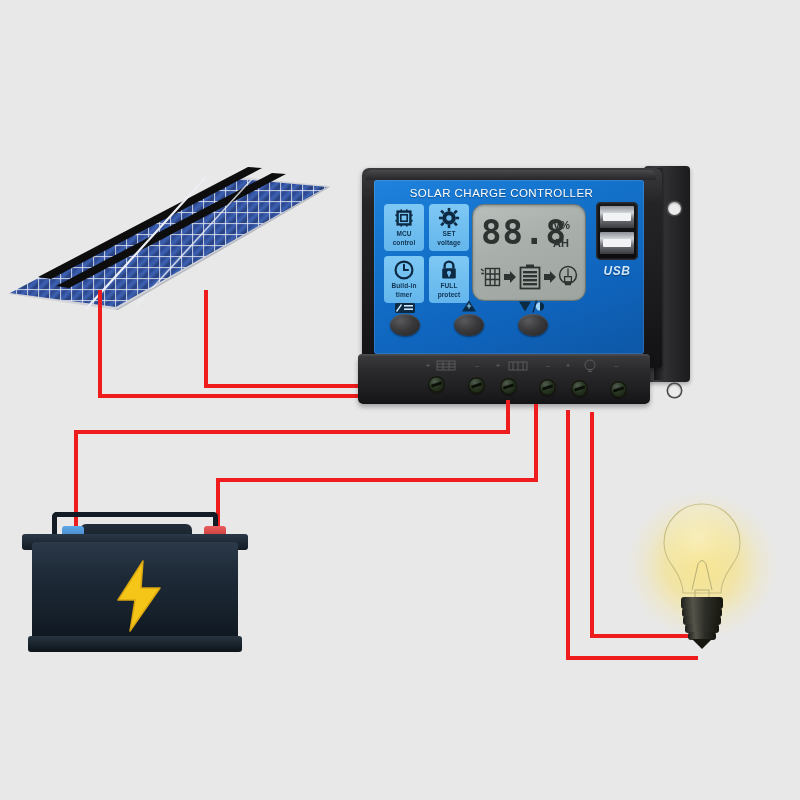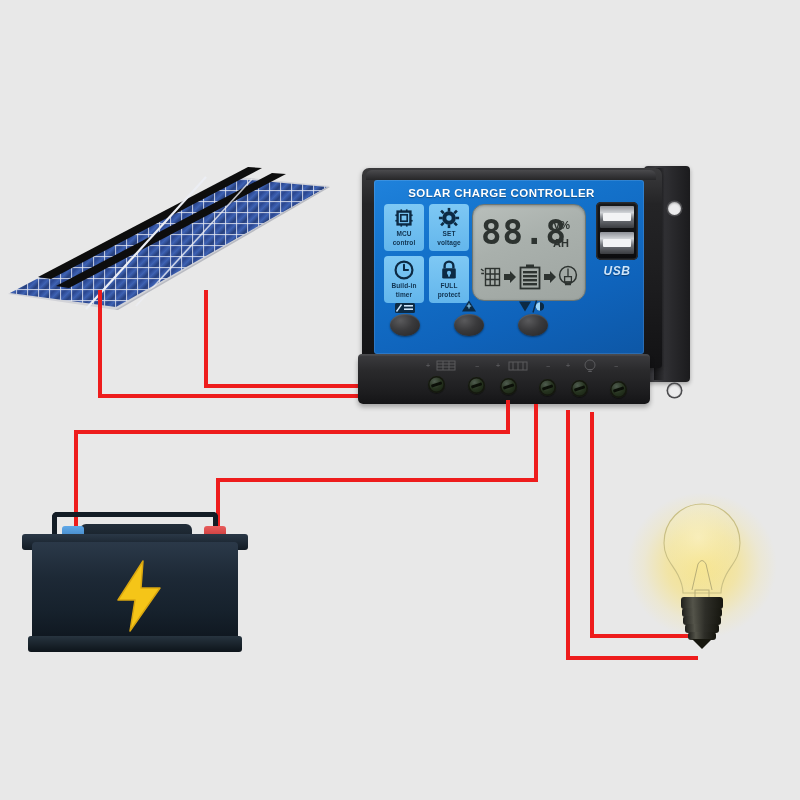--- a/index.html
+++ b/index.html
@@ -52,21 +52,21 @@
     box-shadow:0 0 0 1.5px #4b4b4e, inset 0 1px 2px rgba(0,0,0,.3);
   }
   .blue-face{
     position:absolute;left:12px;top:12px;width:270px;height:174px;
     background:linear-gradient(160deg,#1f82dc 0%, #1473cc 30%, #0f63bb 70%, #0d57a6 100%);
     border-radius:3px;
     box-shadow:inset 0 0 0 1px rgba(255,255,255,.12);
   }
   .ctrl-title{
     position:absolute;left:0;top:7px;width:255px;text-align:center;
-    color:#ffffff;font-size:11.5px;letter-spacing:.45px;font-weight:700;
+    color:#ffffff;font-size:11.5px;letter-spacing:.45px;font-weight:400;
     text-shadow:0 1px 1px rgba(0,0,0,.35);
   }
   
   .feat{
     position:absolute;width:40px;height:47px;border-radius:4px;
     background:linear-gradient(180deg,#7ec8f4,#63b6ec);
     display:flex;flex-direction:column;align-items:center;justify-content:flex-start;
     padding-top:3px;box-sizing:border-box;
   }
   .feat .fi{width:22px;height:22px;display:block;}

